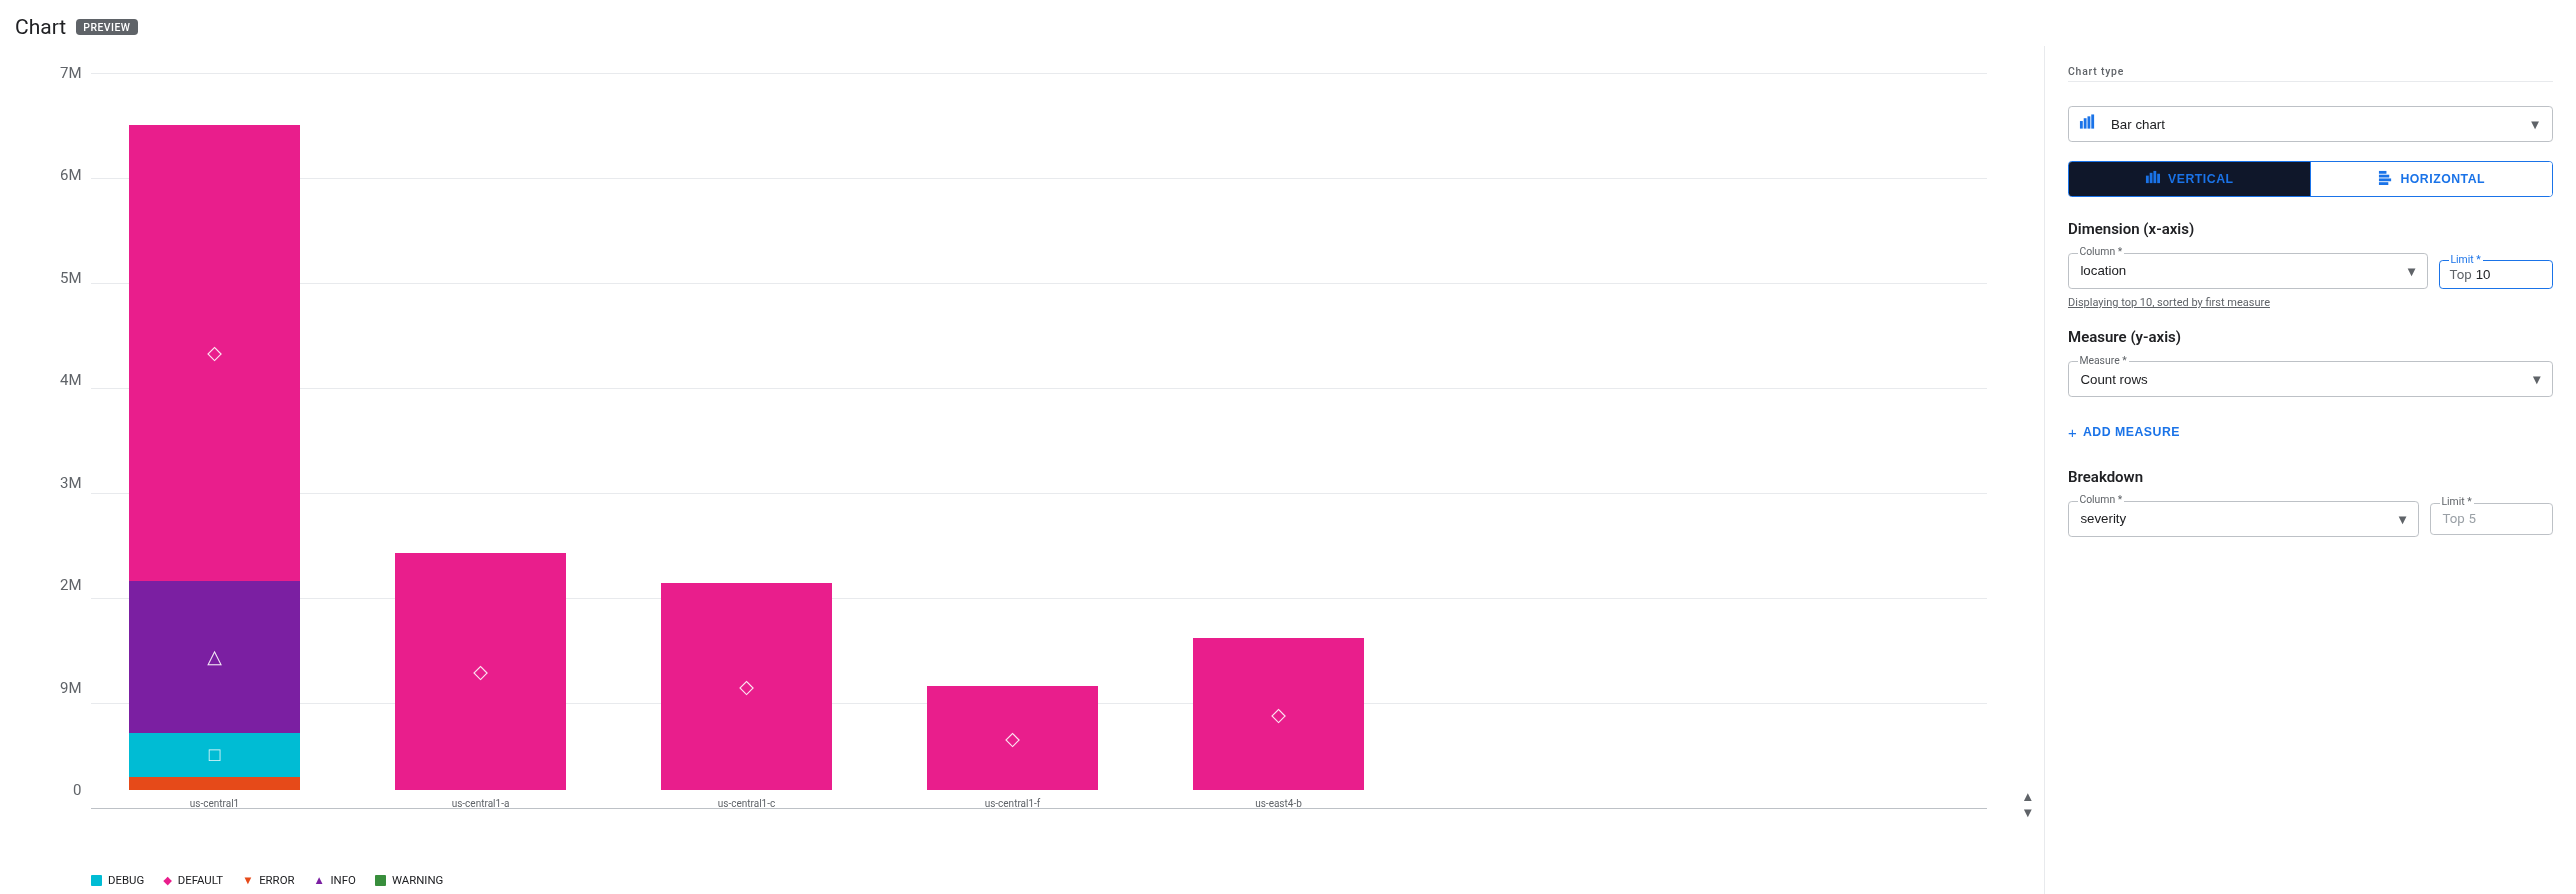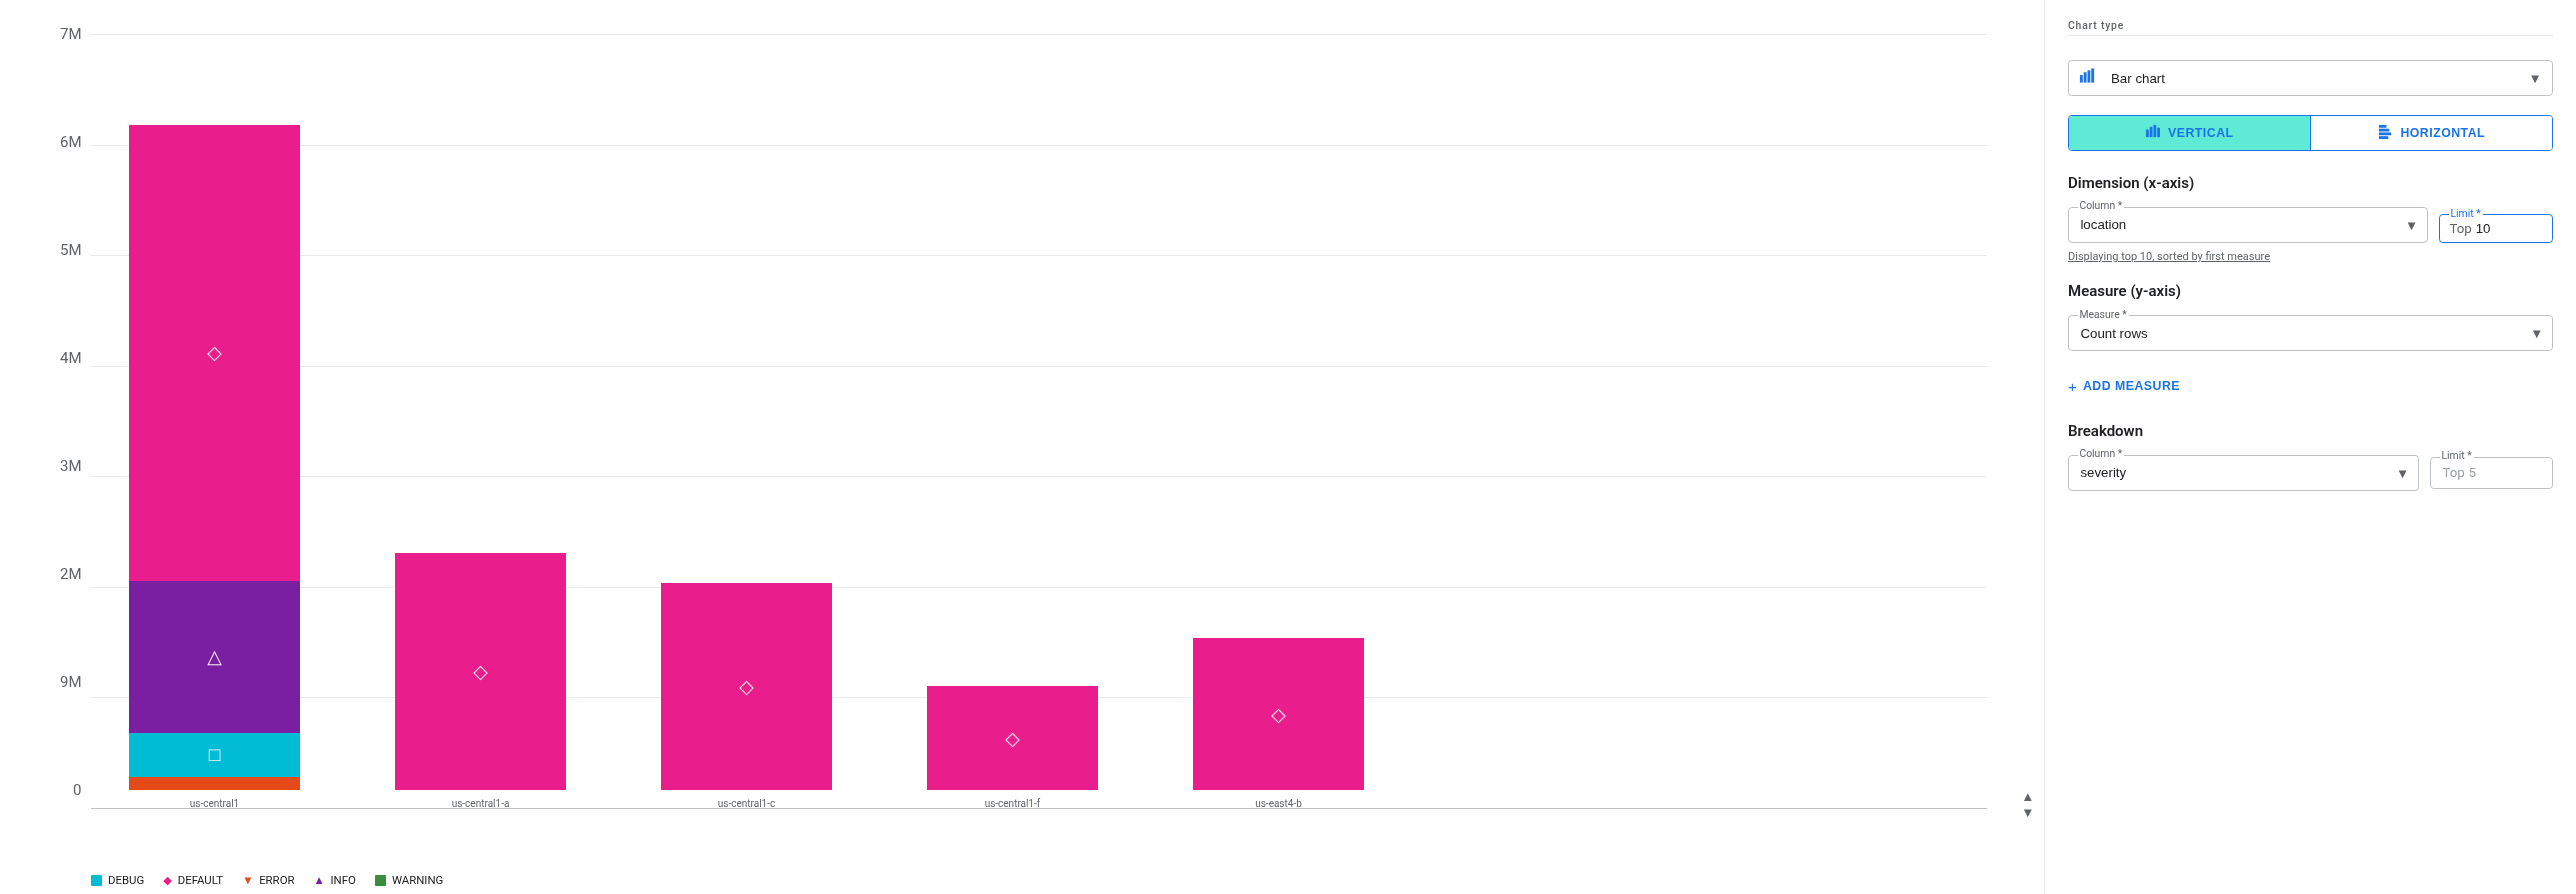--- a/index.html
+++ b/index.html
@@ -198,20 +198,21 @@
     }
 
     
     .right-panel {
       width: 532px;
       min-width: 532px;
       border-left: 0.9px solid #e8eaed;
       padding: 19px 23px;
       overflow-y: auto;
       background: #fff;
+      margin-top: 46px;
     }
 
     .section-label {
       font-size: 10.4px;
       color: #5f6368;
       font-weight: 500;
       letter-spacing: 0.8px;
       margin-bottom: 11.4px;
       position: relative;
     }
@@ -284,21 +285,21 @@
       gap: 7.6px;
       font-size: 12.3px;
       font-weight: 600;
       letter-spacing: 0.5px;
       cursor: pointer;
       border: none;
       background: transparent;
     }
 
     .orient-btn.active {
-      background: #5eead4;
+      background: #0f172a;
       color: #1a73e8;
     }
 
     .orient-btn.inactive {
       color: #1a73e8;
       background: #fff;
     }
 
     .divider-vert {
       width: 0.9px;
@@ -478,20 +479,24 @@
 
     .limit-inactive-num {
       font-size: 13.3px;
       color: #9aa0a6;
     }
   </style>
 </head>
 <body>
 
 <div class="chart-area">
+  <div class="chart-header">
+    <span class="chart-title">Chart</span>
+    <span class="preview-badge">PREVIEW</span>
+  </div>
 
   <div class="chart-container">
     <div class="chart-plot">
 
       <div class="y-axis">
         <span class="y-label">0</span>
         <span class="y-label">9M</span>
         <span class="y-label">2M</span>
         <span class="y-label">3M</span>
         <span class="y-label">4M</span>

